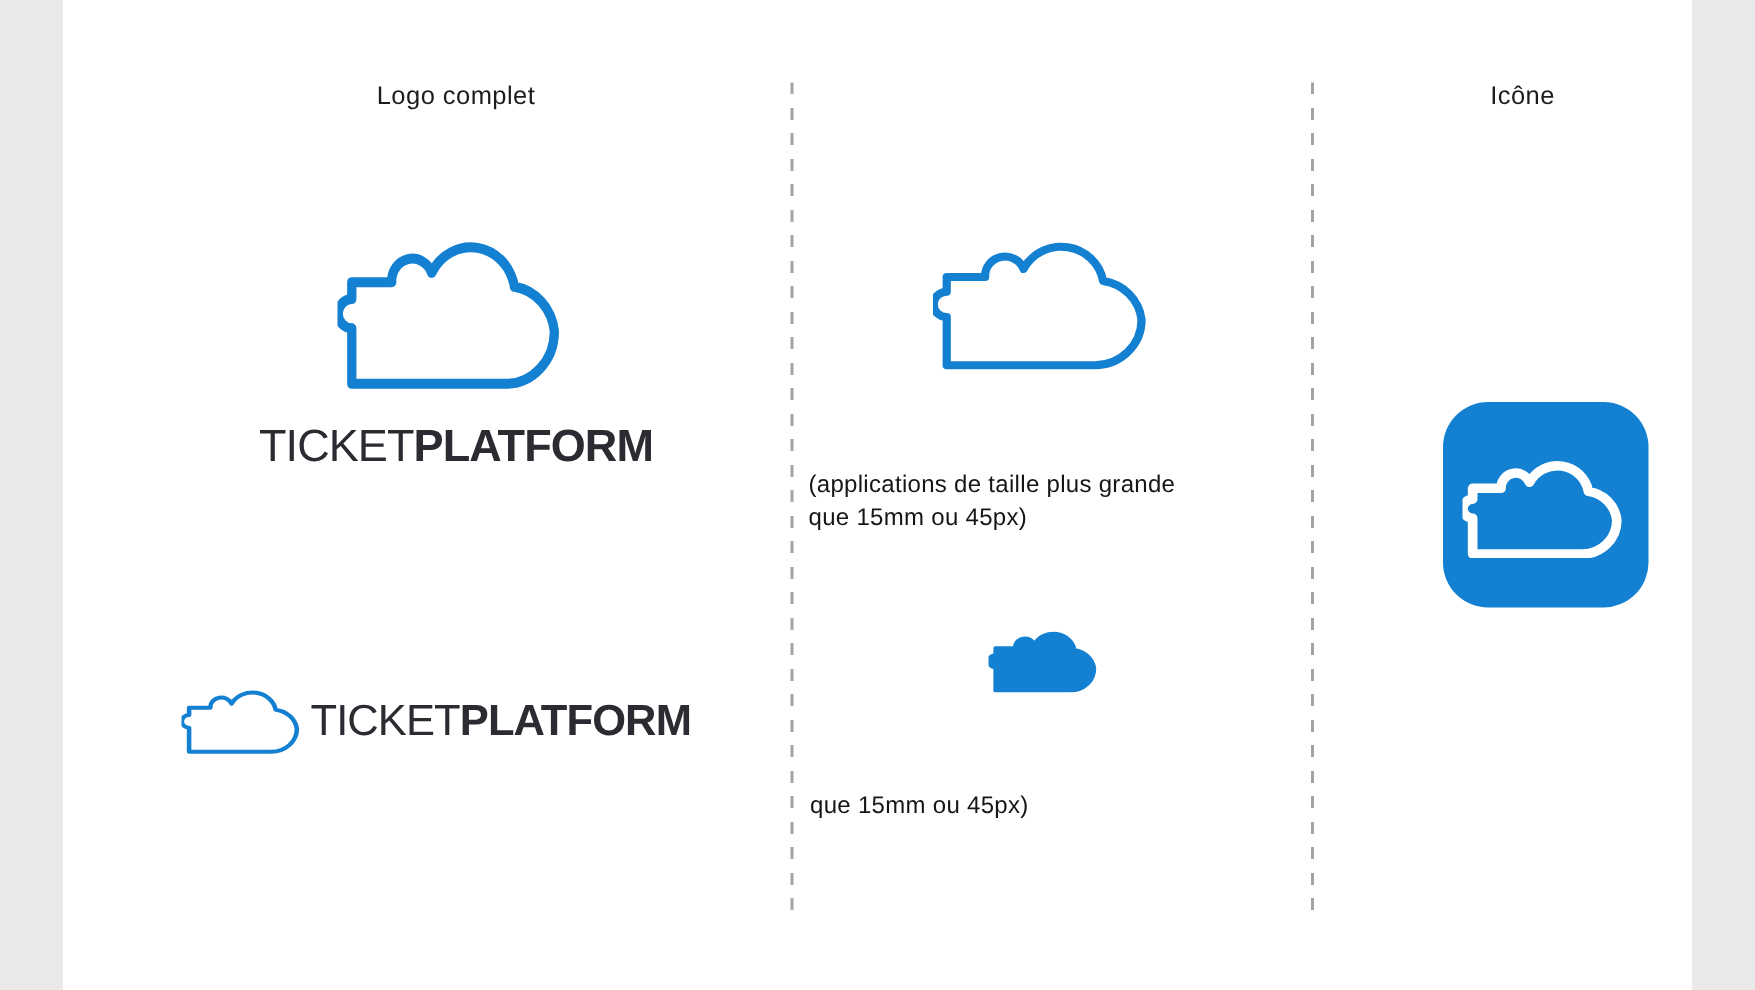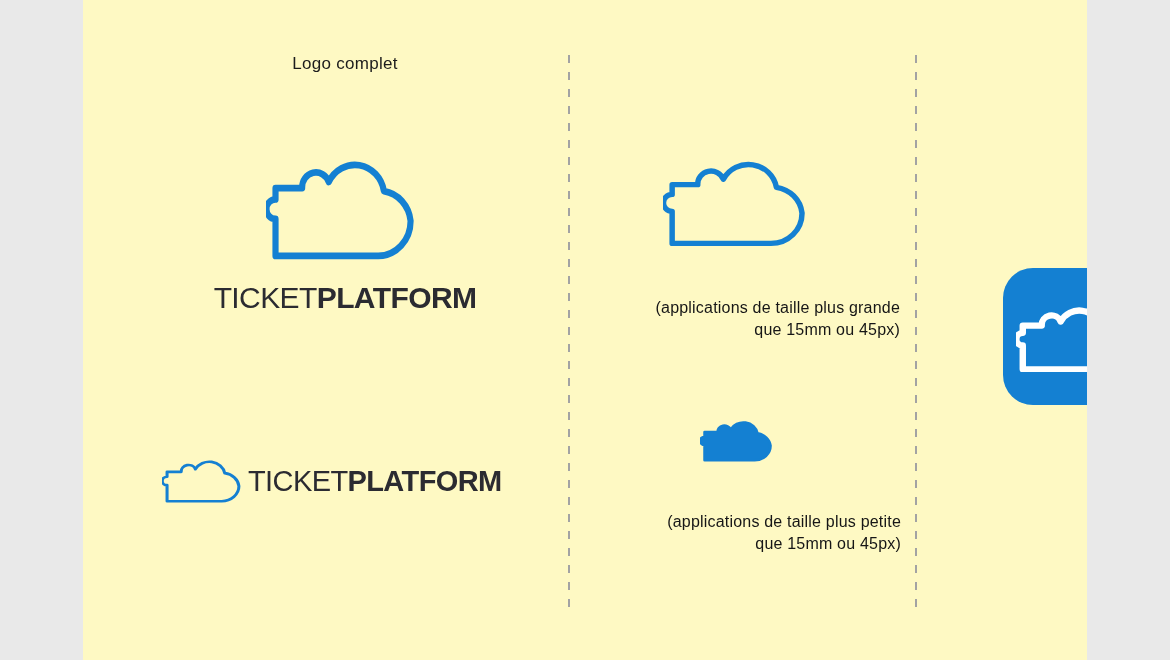--- a/index.html
+++ b/index.html
@@ -1,19 +1,19 @@
 <!DOCTYPE html>
 <html style="--blue: #1480d2; --dark: #2b2b31; --gray: #8c8c8c; --divider: #a3a3a3;"><head>
 <meta charset="utf-8">
 <style>
   html,body{margin:0;padding:0;background:#e9e9e9;}
   .canvas{
     position:relative;
-    width:1004px;height:660px;
-    background:#fef9c3;
+    width:1086px;height:660px;
+    background:#ffffff;
     overflow:hidden;
     font-family:"Liberation Sans", sans-serif;
     margin:0 auto;
   }
   .divider{
     position:absolute;top:55px;height:557px;width:2px;
     background:repeating-linear-gradient(to bottom, var(--divider) 0 8px, transparent 8px 17px);
   }
   .divider.d1{left:485px;}
   .divider.d2{left:832px;}
@@ -47,42 +47,43 @@
   .h-wordmark{
     position:absolute;left:165px;top:464px;width:260px;
     white-space:nowrap;text-align:left;
     font-size:29px;color:var(--dark);letter-spacing:-0.6px;line-height:34px;
   }
   .h-wordmark .w-reg{font-weight:500;}
   .h-wordmark .w-bold{font-weight:800;}
 
   .mid-cloud{position:absolute;left:580px;top:149px;width:150px;height:98px;}
   .caption{
-    position:absolute;width:320px;text-align:right;
-    font-size:16px;line-height:22px;color:#161616;letter-spacing:0.2px;
+    position:absolute;width:320px;text-align:left;
+    font-size:16px;line-height:22px;color:#161616;letter-spacing:0.2px;margin-top:16px;
   }
   .caption.c1{left:497px;top:297px;}
   .caption.c2{left:498px;top:511px;}
   .mini-cloud{position:absolute;left:617px;top:415px;width:76px;height:47px;}
 
   .app-icon{
     position:absolute;left:920px;top:268px;width:137px;height:137px;
     background:var(--blue);border-radius:30px;
   }
   .app-icon svg{position:absolute;left:13px;top:31px;width:111px;height:73px;}
 </style>
 </head>
 <body>
 
 <div class="canvas">
 
   <div class="divider d1"></div>
   <div class="divider d2"></div>
 
   <div class="col-header h1">Logo complet</div>
+  <div class="col-header h3">Icône</div>
 
   <svg class="main-cloud" viewBox="0 0 164 110" preserveAspectRatio="none">
     <path class="cloud-outline" stroke-width="6.5" d="M 10 106 L 10 70 A 9.5 9.5 0 0 1 10 51 L 10 40 L 38 40
          A 14.5 14.5 0 0 1 66 34 A 31 31 0 0 1 124 43
          A 33 33 0 0 1 152 72 A 34 34 0 0 1 118 106 Z"></path>
   </svg>
   <div class="wordmark">
     <span class="w-reg">TICKET</span><span class="w-bold">PLATFORM</span>
   </div>
 
@@ -104,21 +105,20 @@
     <div>(applications de taille plus grande</div>
     <div>que 15mm ou 45px)</div>
   </div>
 
   <svg class="mini-cloud" viewBox="0 0 164 110" preserveAspectRatio="none">
     <path class="cloud-filled" stroke-width="6" d="M 10 106 L 10 70 A 9.5 9.5 0 0 1 10 51 L 10 40 L 38 40
          A 14.5 14.5 0 0 1 66 34 A 31 31 0 0 1 124 43
          A 33 33 0 0 1 152 72 A 34 34 0 0 1 118 106 Z"></path>
   </svg>
   <div class="caption c2">
-    <div>(applications de taille plus petite</div>
     <div>que 15mm ou 45px)</div>
   </div>
 
   <div class="app-icon">
     <svg viewBox="0 0 164 110" preserveAspectRatio="none">
       <path class="cloud-white" stroke-width="9.5" d="M 10 106 L 10 70 A 9.5 9.5 0 0 1 10 51 L 10 40 L 38 40
            A 14.5 14.5 0 0 1 66 34 A 31 31 0 0 1 124 43
            A 33 33 0 0 1 152 72 A 34 34 0 0 1 118 106 Z"></path>
     </svg>
   </div>

